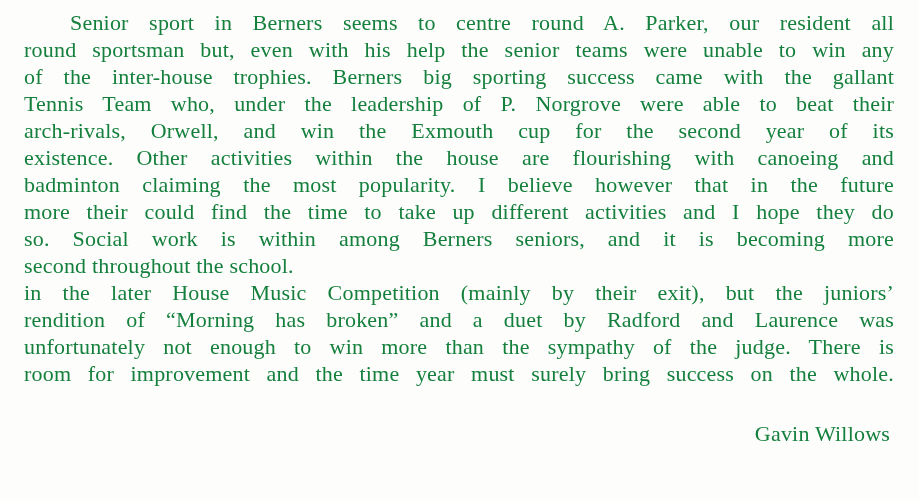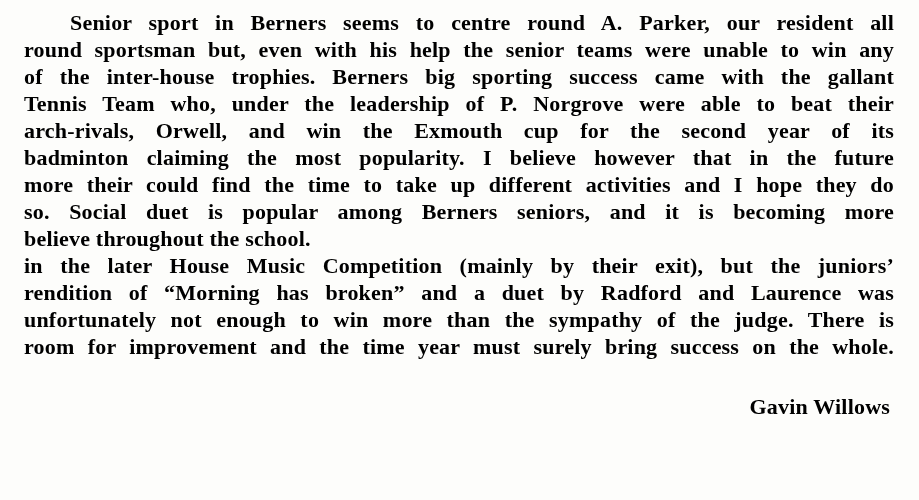--- a/index.html
+++ b/index.html
@@ -7,22 +7,22 @@
     padding: 0;
     background: #ffffff;
   }
   .page {
     position: relative;
     width: 919px;
     height: 500px;
     background: #fdfdfb;
     overflow: hidden;
     font-family: "Liberation Serif", "DejaVu Serif", serif;
-    font-weight: bold;
-    color: #000000;
+    font-weight: normal;
+    color: #15803d;
     box-sizing: border-box;
   }
   .textblock {
     box-sizing: border-box;
     padding: 9px 25px 0 24px;
     font-size: 22px;
     line-height: 27px;
     letter-spacing: 0.2px;
   }
   .line {
@@ -47,23 +47,24 @@
 </head>
 <body>
 
 <div class="page">
   <div class="textblock">
     <div class="line indent">Senior sport in Berners seems to centre round A. Parker, our resident all</div>
     <div class="line">round sportsman but, even with his help the senior teams were unable to win any</div>
     <div class="line">of the inter-house trophies. Berners big sporting success came with the gallant</div>
     <div class="line">Tennis Team who, under the leadership of P. Norgrove were able to beat their</div>
     <div class="line">arch-rivals, Orwell, and win the Exmouth cup for the second year of its</div>
+    <div class="line">existence. Other activities within the house are flourishing with canoeing and</div>
     <div class="line">badminton claiming the most popularity. I believe however that in the future</div>
     <div class="line">more their could find the time to take up different activities and I hope they do</div>
-    <div class="line">so. Social duet is popular among Berners seniors, and it is becoming more</div>
-    <div class="line endpara">believe throughout the school.</div>
+    <div class="line">so. Social work is within among Berners seniors, and it is becoming more</div>
+    <div class="line endpara">second throughout the school.</div>
     <div class="line">in the later House Music Competition (mainly by their exit), but the juniors’</div>
     <div class="line">rendition of “Morning has broken” and a duet by Radford and Laurence was</div>
     <div class="line">unfortunately not enough to win more than the sympathy of the judge. There is</div>
     <div class="line">room for improvement and the time year must surely bring success on the whole.</div>
     <div class="signature">Gavin Willows</div>
   </div>
 </div>
 
 </body></html>

